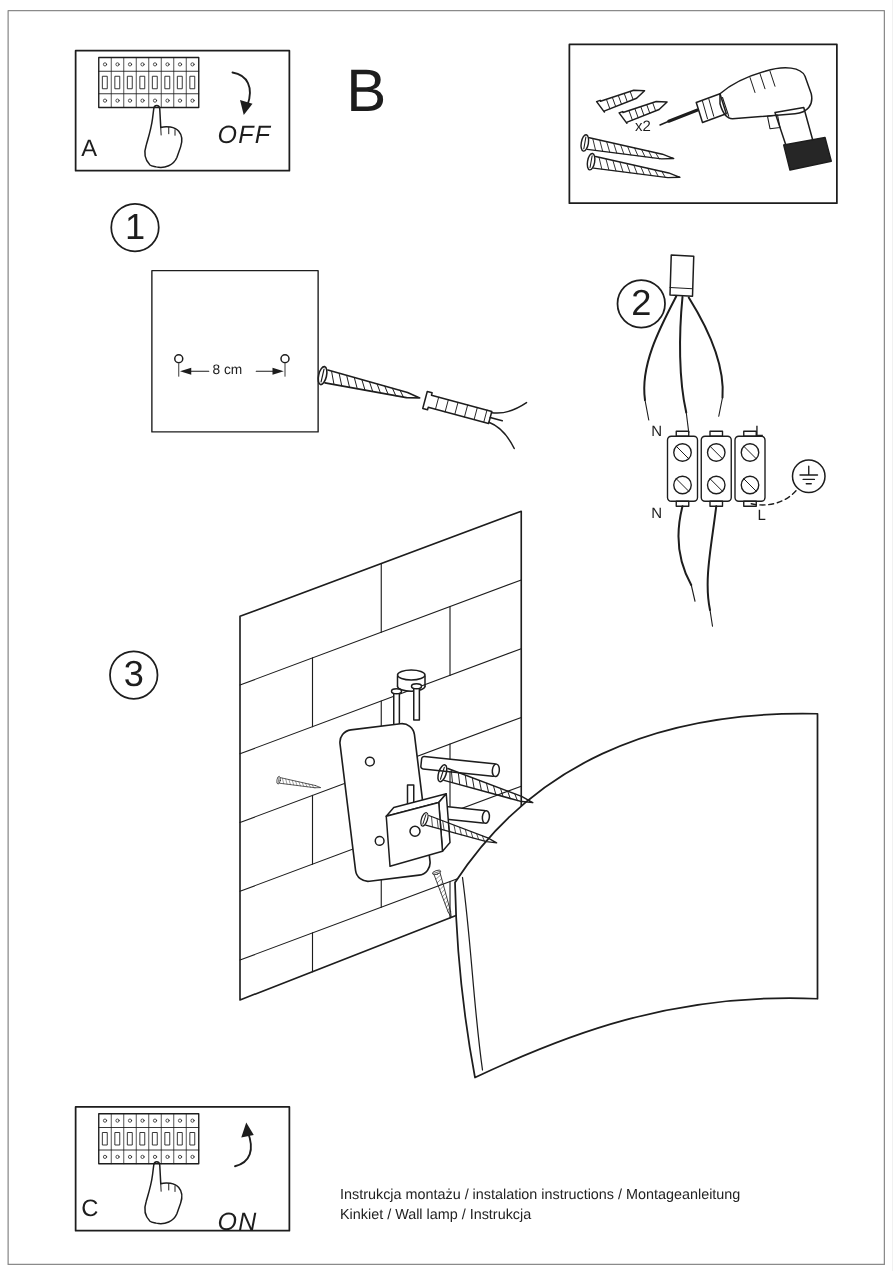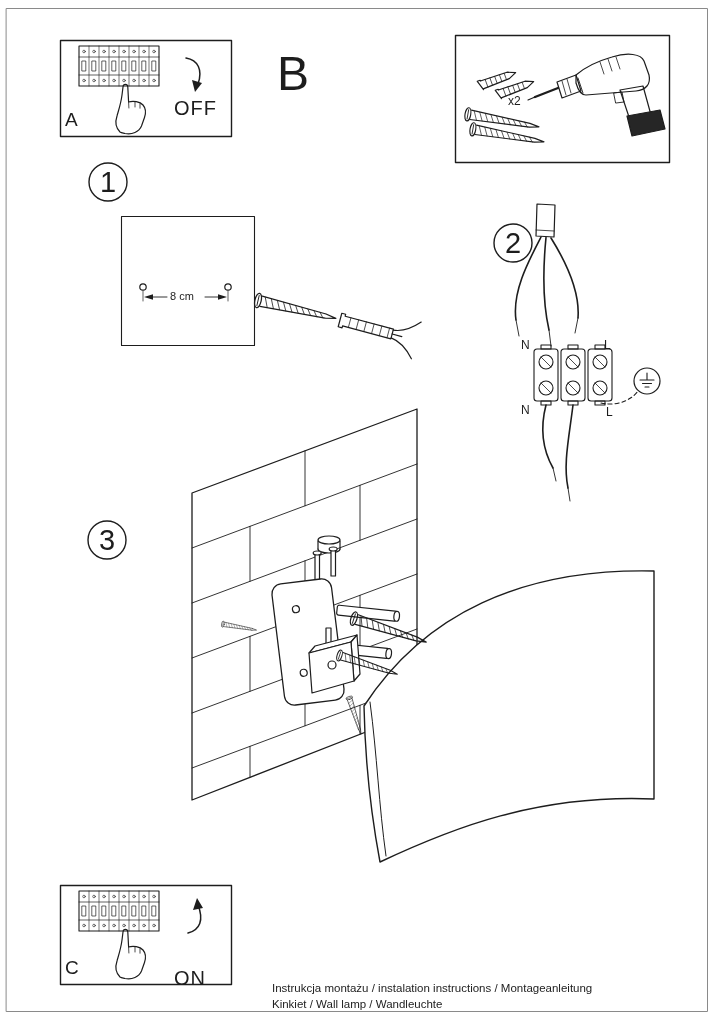--- a/index.html
+++ b/index.html
@@ -10,24 +10,24 @@
   }
   .art{position:absolute;left:0;top:0;}
   .ov{position:absolute;white-space:nowrap;line-height:1;color:#1d1d1d;}
   .stepnum{
     position:absolute;width:38px;height:38px;
     display:flex;align-items:center;justify-content:center;
     font-size:29px;
   }
   .big-letter{font-size:48px;}
   .box-letter{font-size:19px;}
-  .state-label{font-size:20px;letter-spacing:1px;}
+  .state-label{font-size:20px;letter-spacing:1px;font-style:italic;}
   .small-label{font-size:12px;}
   .dim-label{font-size:11px;background:#fff;padding:0 2px;}
-  .footer-line{font-size:11.5px;color:#222;margin-top:32px;}
+  .footer-line{font-size:11.5px;color:#222;}
 </style>
 </head>
 <body>
 
 <div class="page">
 
   <svg class="art" width="714" height="1020" viewBox="0 0 714 1020" stroke="#1d1d1d" fill="none" stroke-width="1.2" stroke-linecap="round" stroke-linejoin="round">
 
     <defs>
       <g id="breaker">
@@ -271,15 +271,15 @@
   <span class="ov small-label" style="left:604px;top:339px;">L</span>
   <span class="ov small-label" style="left:521px;top:404px;">N</span>
   <span class="ov small-label" style="left:606px;top:406px;">L</span>
 
   <div class="stepnum" style="left:88px;top:521px;">3</div>
 
   <span class="ov box-letter" style="left:65px;top:958px;">C</span>
   <span class="ov state-label" style="left:174px;top:968px;">ON</span>
 
   <span class="ov footer-line" style="left:272px;top:951px;">Instrukcja montażu / instalation instructions / Montageanleitung</span>
-  <span class="ov footer-line" style="left:272px;top:967px;">Kinkiet / Wall lamp / Wandleuchte</span>
+  <span class="ov footer-line" style="left:272px;top:967px;">Kinkiet / Wall lamp / Instrukcja</span>
 
 </div>
 
 </body></html>

